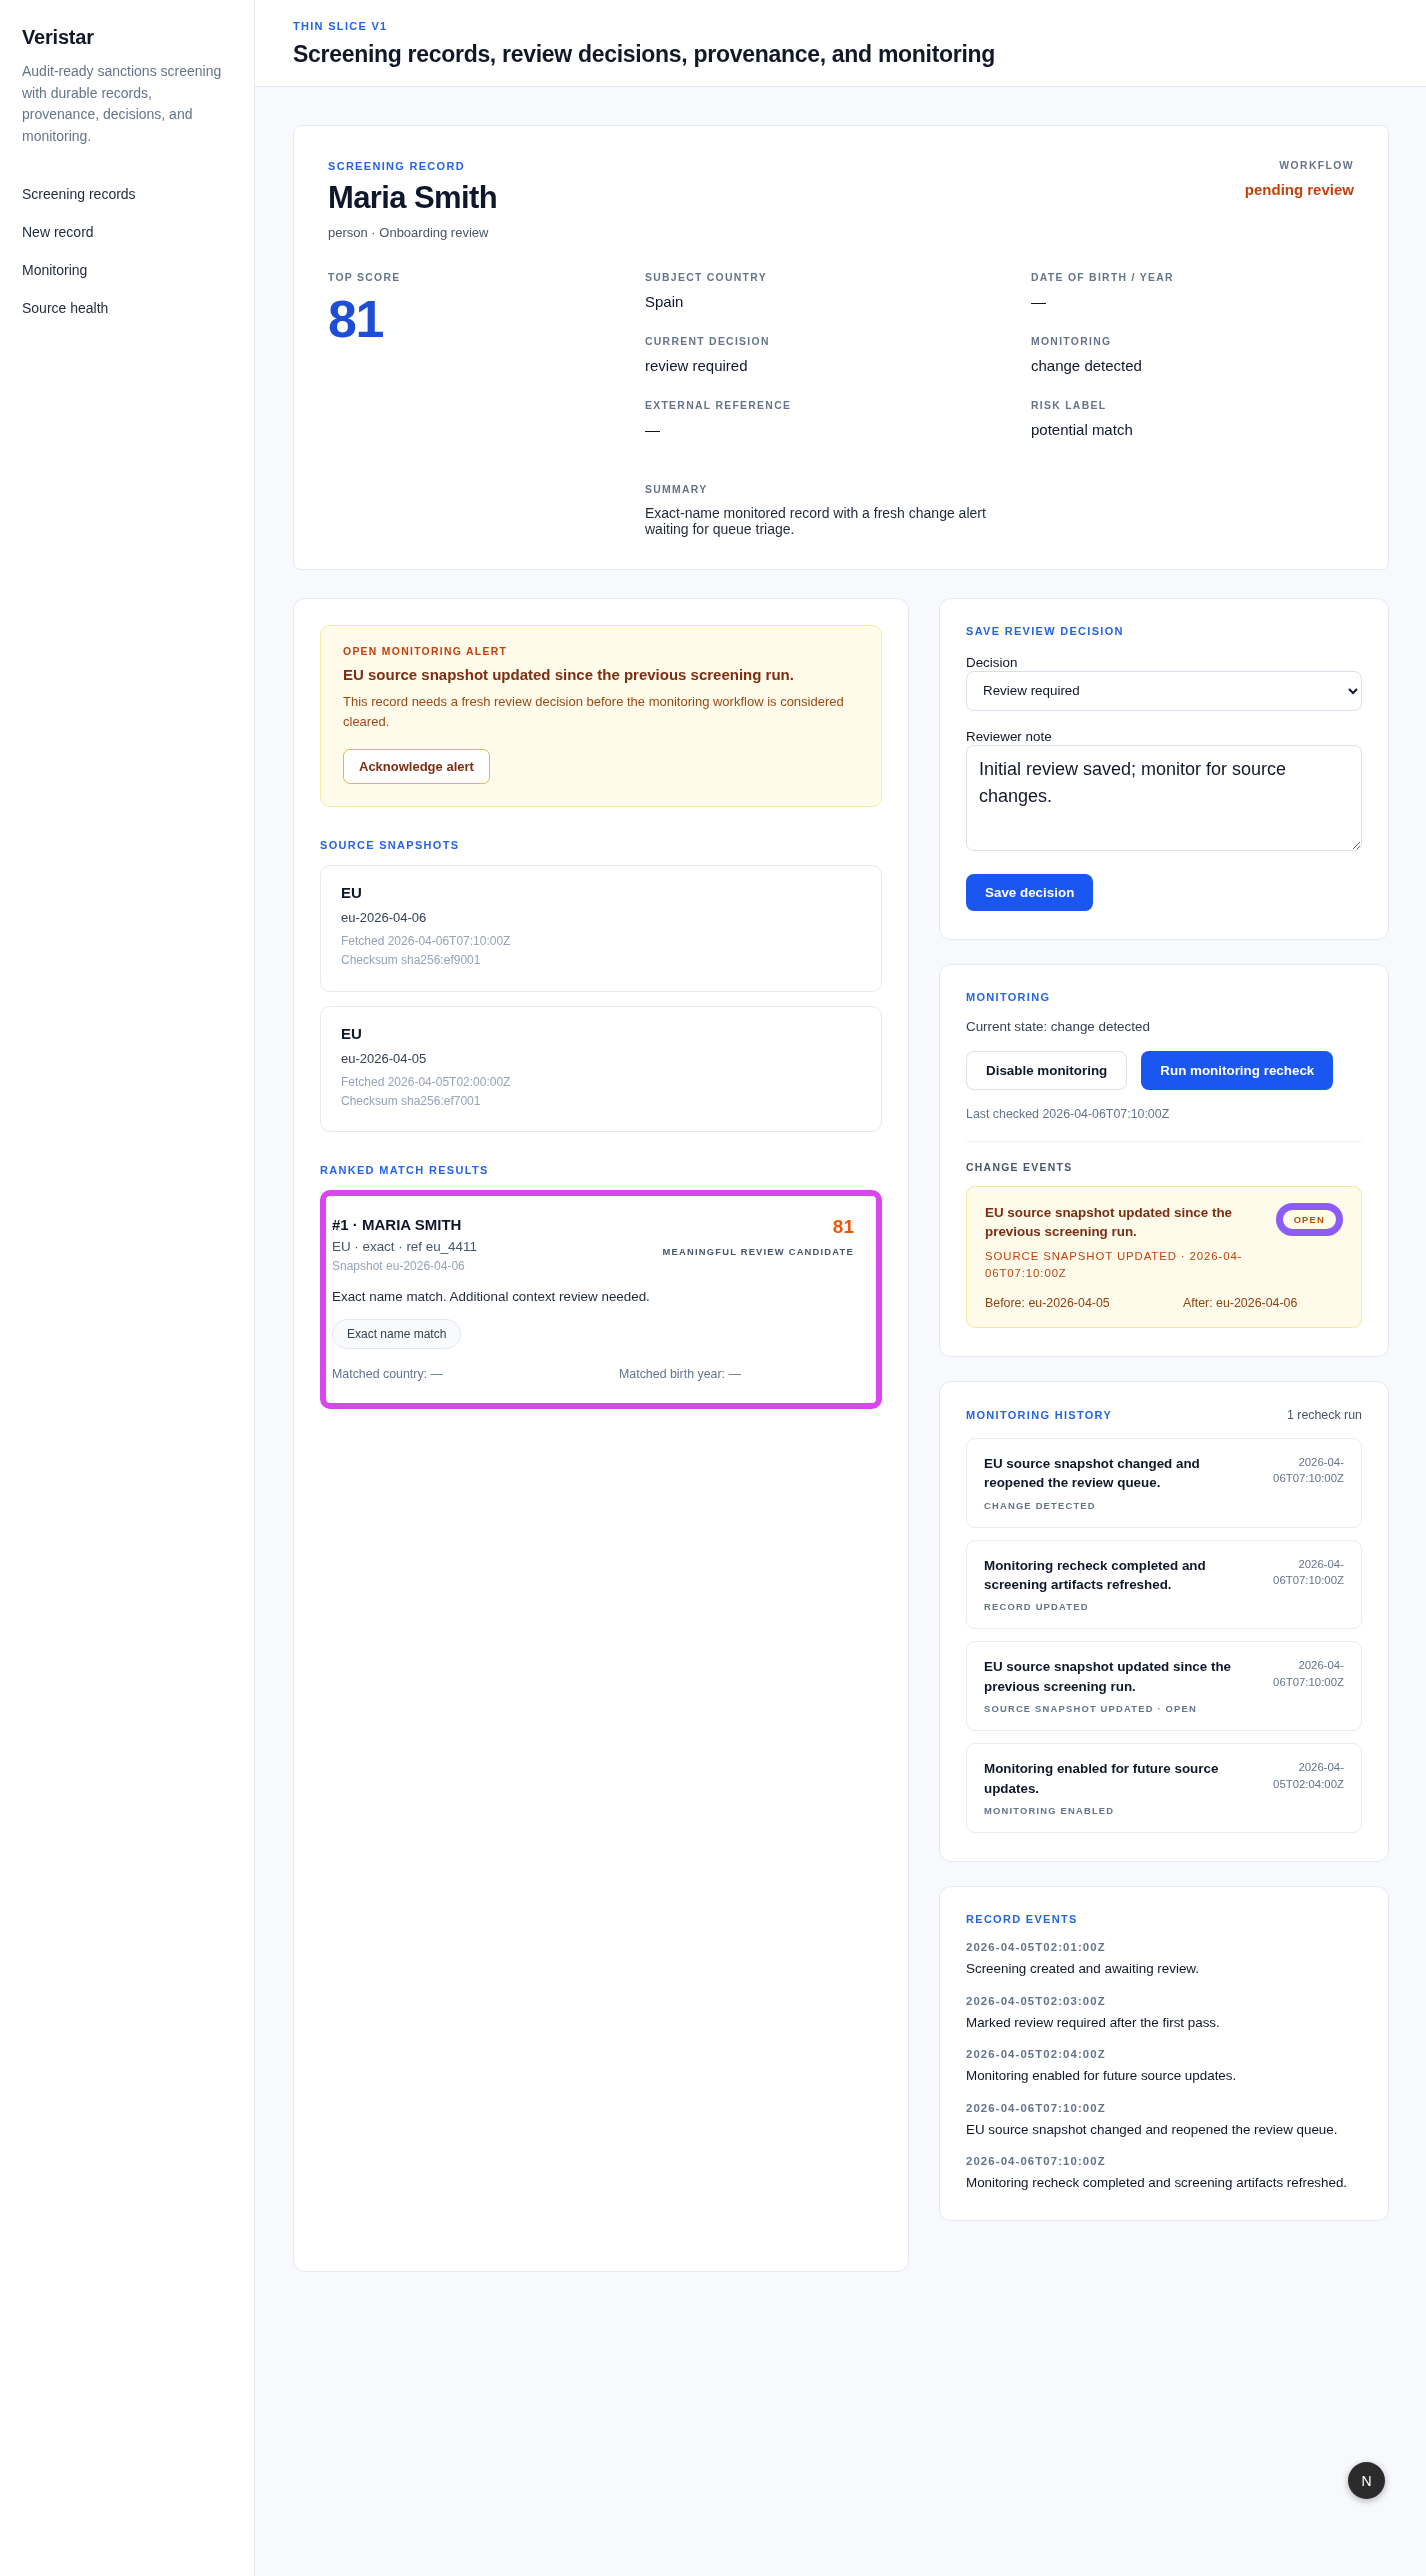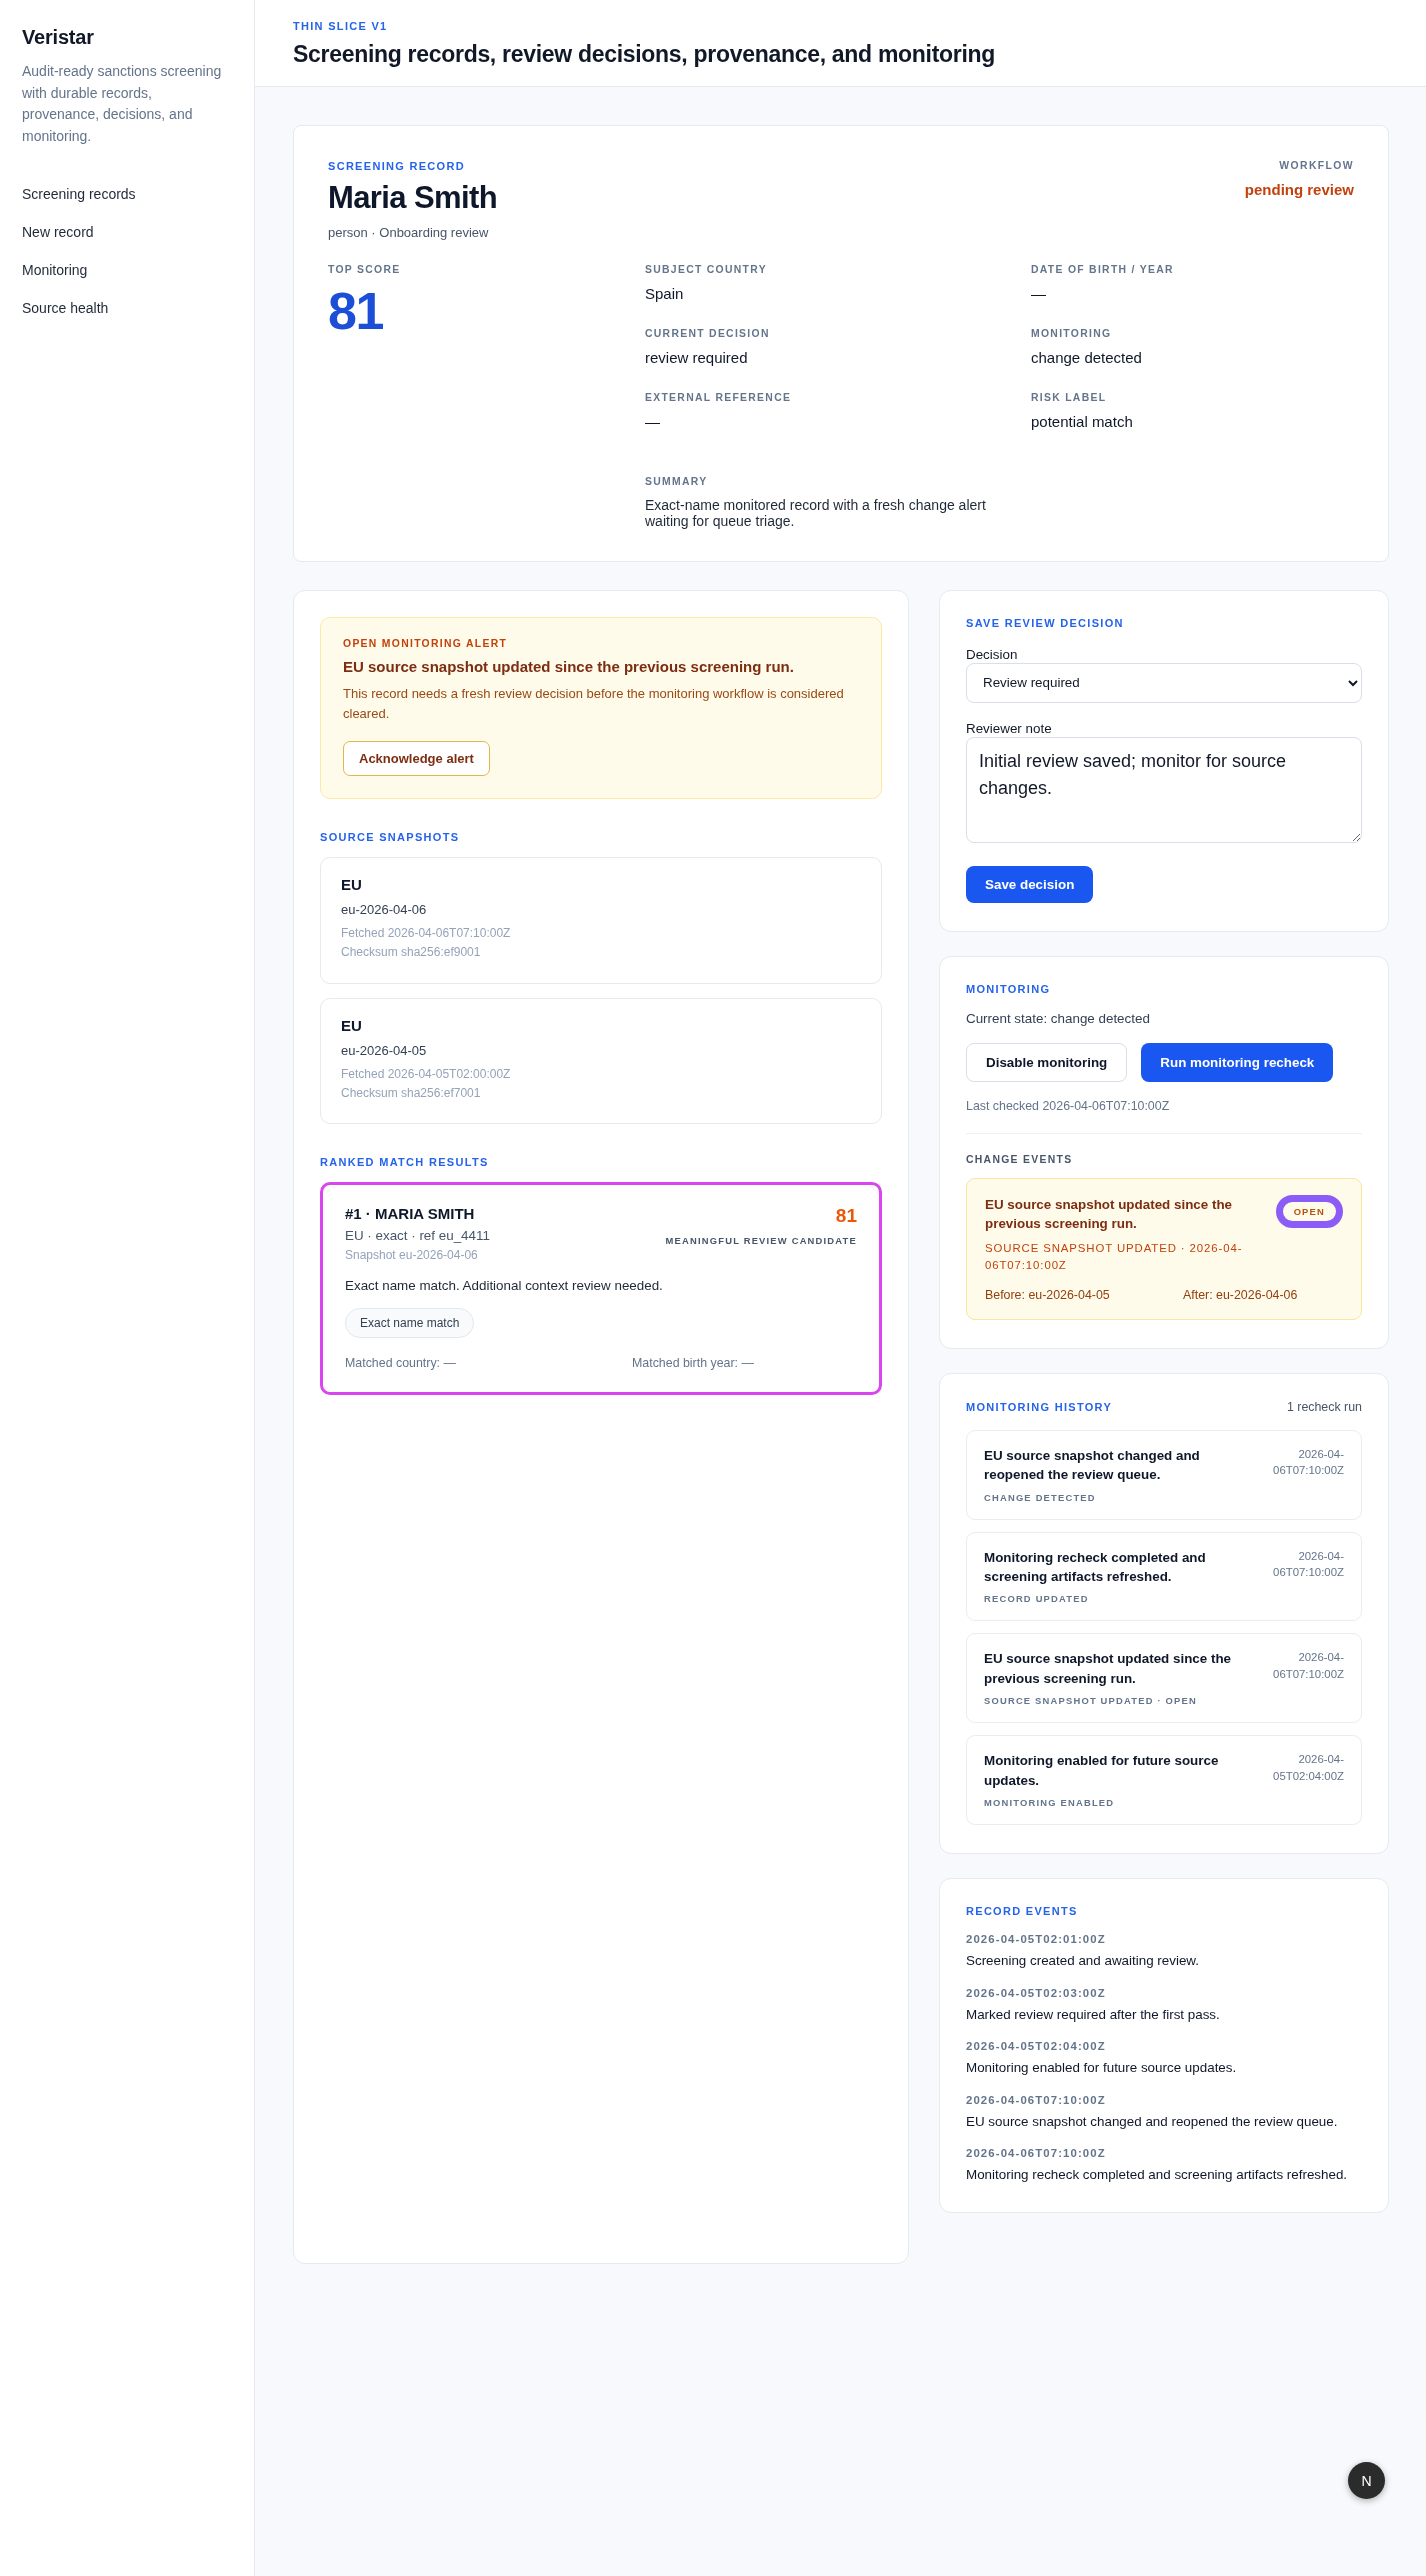--- a/index.html
+++ b/index.html
@@ -117,21 +117,21 @@
   }
   .workflow-value {
     font-size: 15px;
     font-weight: 700;
     color: #c2410c;
   }
 
   .kv-grid {
     display: grid;
     grid-template-columns: 307px 376px 1fr;
-    margin-top: 24px;
+    margin-top: 32px;
     column-gap: 10px;
   }
   .kv-col { display: flex; flex-direction: column; }
   .kv-label {
     font-size: 10.4px;
     font-weight: 700;
     letter-spacing: 1.3px;
     text-transform: uppercase;
     color: #64748b;
     margin-bottom: 10px;
@@ -244,23 +244,23 @@
     color: #334155;
     margin-bottom: 7px;
   }
   .snap-meta {
     font-size: 12px;
     color: #94a3b8;
     line-height: 1.6;
   }
 
   .match-card {
-    border: 3px solid #d946ef;
+    border: 6px solid #d946ef;
     border-radius: 10px;
-    padding: 20px 22px 22px 22px;
+    padding: 20px 22px 22px 6px;
   }
   .match-head {
     display: flex;
     justify-content: space-between;
     align-items: flex-start;
   }
   .match-title {
     font-size: 15px;
     font-weight: 700;
     color: #0f172a;

